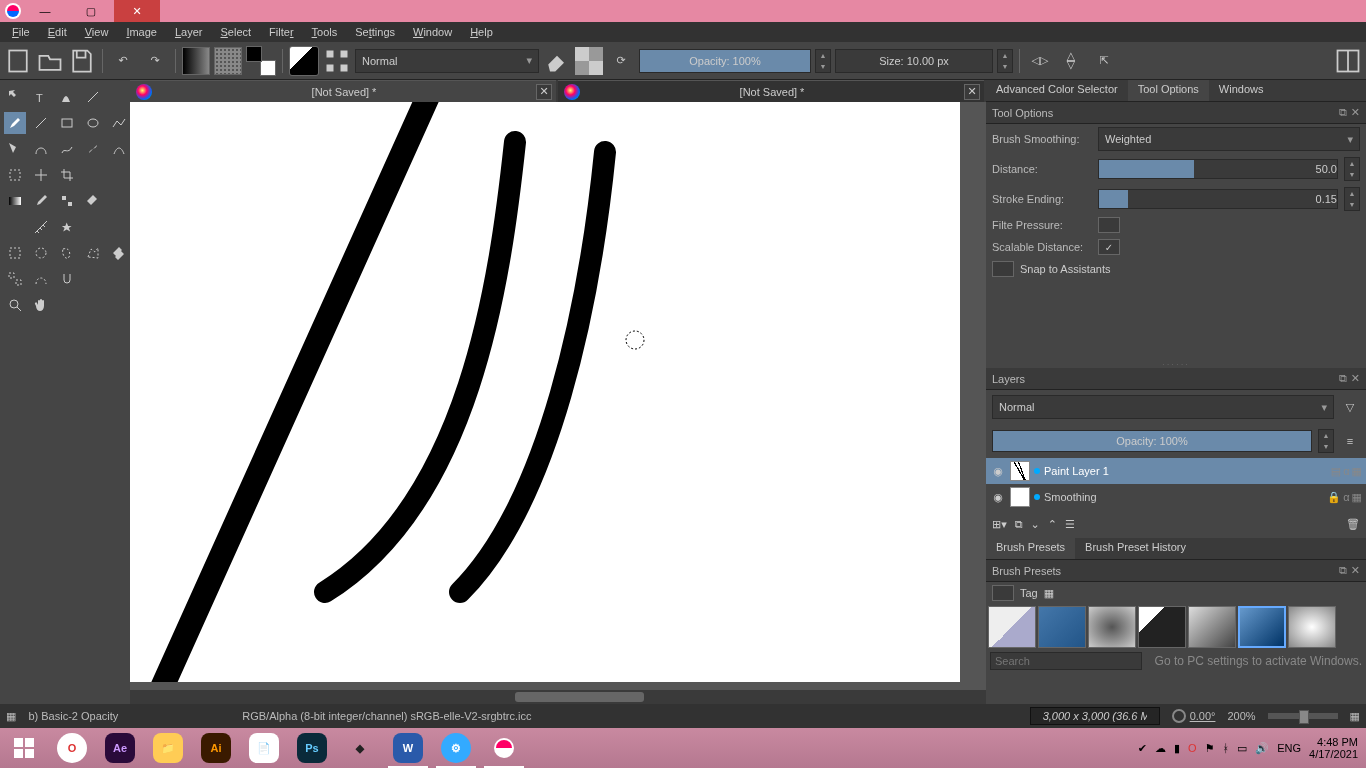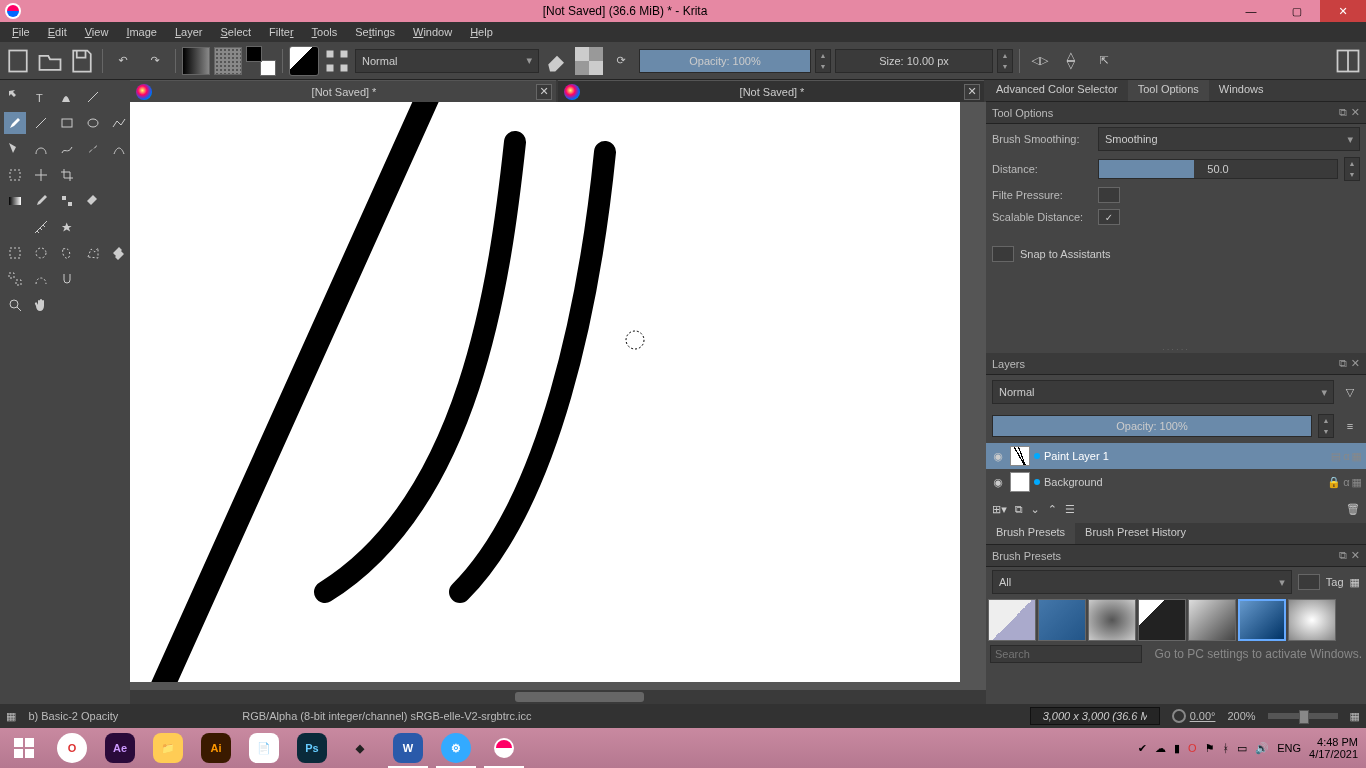--- a/index.html
+++ b/index.html
@@ -55,21 +55,21 @@
 .docktabs { height:22px; display:flex; background:#3a3a3a; border-bottom:1px solid #222; }
 .dtab { padding:3px 10px; color:#ccc; }
 .dtab.active { background:#454545; }
 .panelhdr { height:22px; background:#3a3a3a; display:flex; align-items:center; padding:0 6px; color:#bbb; border-bottom:1px solid #222;}
 .panelhdr .pctl { margin-left:auto; display:flex; gap:4px; color:#999; font-size:9px;}
 .optrow { display:flex; align-items:center; padding:3px 6px; gap:6px; }
 .optrow label { width:100px; color:#bbb; }
 .optrow .dropdown { flex:1; }
 .numslider { flex:1; height:20px; background:#3a3a3a; border:1px solid #2a2a2a; display:flex; align-items:center; position:relative; }
 .numslider .nfill { position:absolute; left:0; top:0; bottom:0; background:#6a8aaa; }
-.numslider .nval { position:relative; z-index:1; width:100%; text-align:center; color:#ccc; }
+.numslider .nval { position:relative; z-index:1; width:100%; text-align:right; color:#ccc; }
 .chk { width:22px; height:16px; background:#3a3a3a; border:1px solid #666; display:flex; align-items:center; justify-content:center; color:#ccc; font-size:10px; }
 .gripper { height:8px; text-align:center; color:#666; letter-spacing:2px; font-size:8px;}
 
 .layerlist { }
 .layer { height:26px; display:flex; align-items:center; gap:4px; padding:0 4px; }
 .layer.sel { background:#6a8aaa; color:#fff; }
 .layer .eye { width:16px; color:#ccc; text-align:center;}
 .layer .thumb { width:20px; height:20px; background:#fff; border:1px solid #888; }
 .layer .linkdot{ width:6px;height:6px;background:#0af;border-radius:50%;}
 .layer .name { flex:1; }
@@ -102,21 +102,20 @@
 <body>
 
 <div class="titlebar">
   <div class="logo">
     <svg viewBox="0 0 18 18">
         <circle cx="9" cy="9" r="8" fill="#fff"></circle>
         <path d="M3 9a6 6 0 0 1 12 0" fill="#f06"></path>
         <path d="M3 9a6 6 0 0 0 12 0" fill="#06f"></path>
       </svg>
   </div>
-  <div class="title">[Not Saved]  (36.6 MiB)  * - Krita</div>
   <div class="winbtns">
     <div>—</div>
     <div>▢</div>
     <div class="close">✕</div>
   </div>
 </div>
 
 <div class="menubar">
   <span><u>F</u>ile</span>
   <span><u>E</u>dit</span>
@@ -442,43 +441,54 @@
     <div class="panelhdr">
       <span>Tool Options</span>
       <div class="pctl">
           <span>⧉</span>
           <span>✕</span>
         </div>
     </div>
     <div class="optrow">
       <label>Brush Smoothing:</label>
       <div class="dropdown">
-          <span>Smoothing</span>
+          <span>Weighted</span>
         </div>
     </div>
     <div class="optrow">
       <label>Distance:</label>
       <div class="numslider">
           <div class="nfill" style="width:40%"></div>
           <div class="nval">50.0</div>
         </div>
       <div class="spinner">
           <div>▲</div>
           <div>▼</div>
         </div>
     </div>
     <div class="optrow">
+      <label>Stroke Ending:</label>
+      <div class="numslider">
+          <div class="nfill" style="width:12%"></div>
+          <div class="nval">0.15</div>
+        </div>
+      <div class="spinner">
+          <div>▲</div>
+          <div>▼</div>
+        </div>
+    </div>
+    <div class="optrow">
       <label>Filte Pressure:</label>
       <div class="chk"></div>
     </div>
     <div class="optrow">
       <label>Scalable Distance:</label>
       <div class="chk">✓</div>
     </div>
-    <div class="optrow" style="margin-top:15px">
+    <div class="optrow" style="margin-top:0">
       <div class="chk"></div>
       <span>Snap to Assistants</span>
     </div>
     <div style="flex:0 0 80px"></div>
     <div class="gripper">······</div>
 
     <div class="panelhdr">
       <span>Layers</span>
       <div class="pctl">
           <span>⧉</span>
@@ -511,21 +521,21 @@
         <div class="ctrls">
             <span>▤</span>
             <span>α</span>
             <span>▦</span>
           </div>
       </div>
       <div class="layer">
         <div class="eye">◉</div>
         <div class="thumb"></div>
         <div class="linkdot"></div>
-        <div class="name">Background</div>
+        <div class="name">Smoothing</div>
         <div class="ctrls">
             <span>🔒</span>
             <span>α</span>
             <span>▦</span>
           </div>
       </div>
     </div>
     <div class="layerbtns">
       <span>⊞▾</span>
       <span>⧉</span>
@@ -541,23 +551,20 @@
       <div class="dtab"><span>Brush Preset History</span></div>
     </div>
     <div class="panelhdr">
       <span>Brush Presets</span>
       <div class="pctl">
           <span>⧉</span>
           <span>✕</span>
         </div>
     </div>
     <div class="optrow">
-      <div class="dropdown" style="flex:1">
-          <span>All</span>
-        </div>
       <div class="chk"></div>
       <span>Tag</span>
       <span>▦</span>
     </div>
     <div class="presets">
       <div class="preset" style="background:linear-gradient(135deg,#eee 50%,#aac 50%)"></div>
       <div class="preset" style="background:linear-gradient(135deg,#47a,#258)"></div>
       <div class="preset" style="background:radial-gradient(#555,#ccc)"></div>
       <div class="preset" style="background:linear-gradient(135deg,#fff 30%,#222 30%)"></div>
       <div class="preset" style="background:linear-gradient(135deg,#ddd,#444)"></div>

